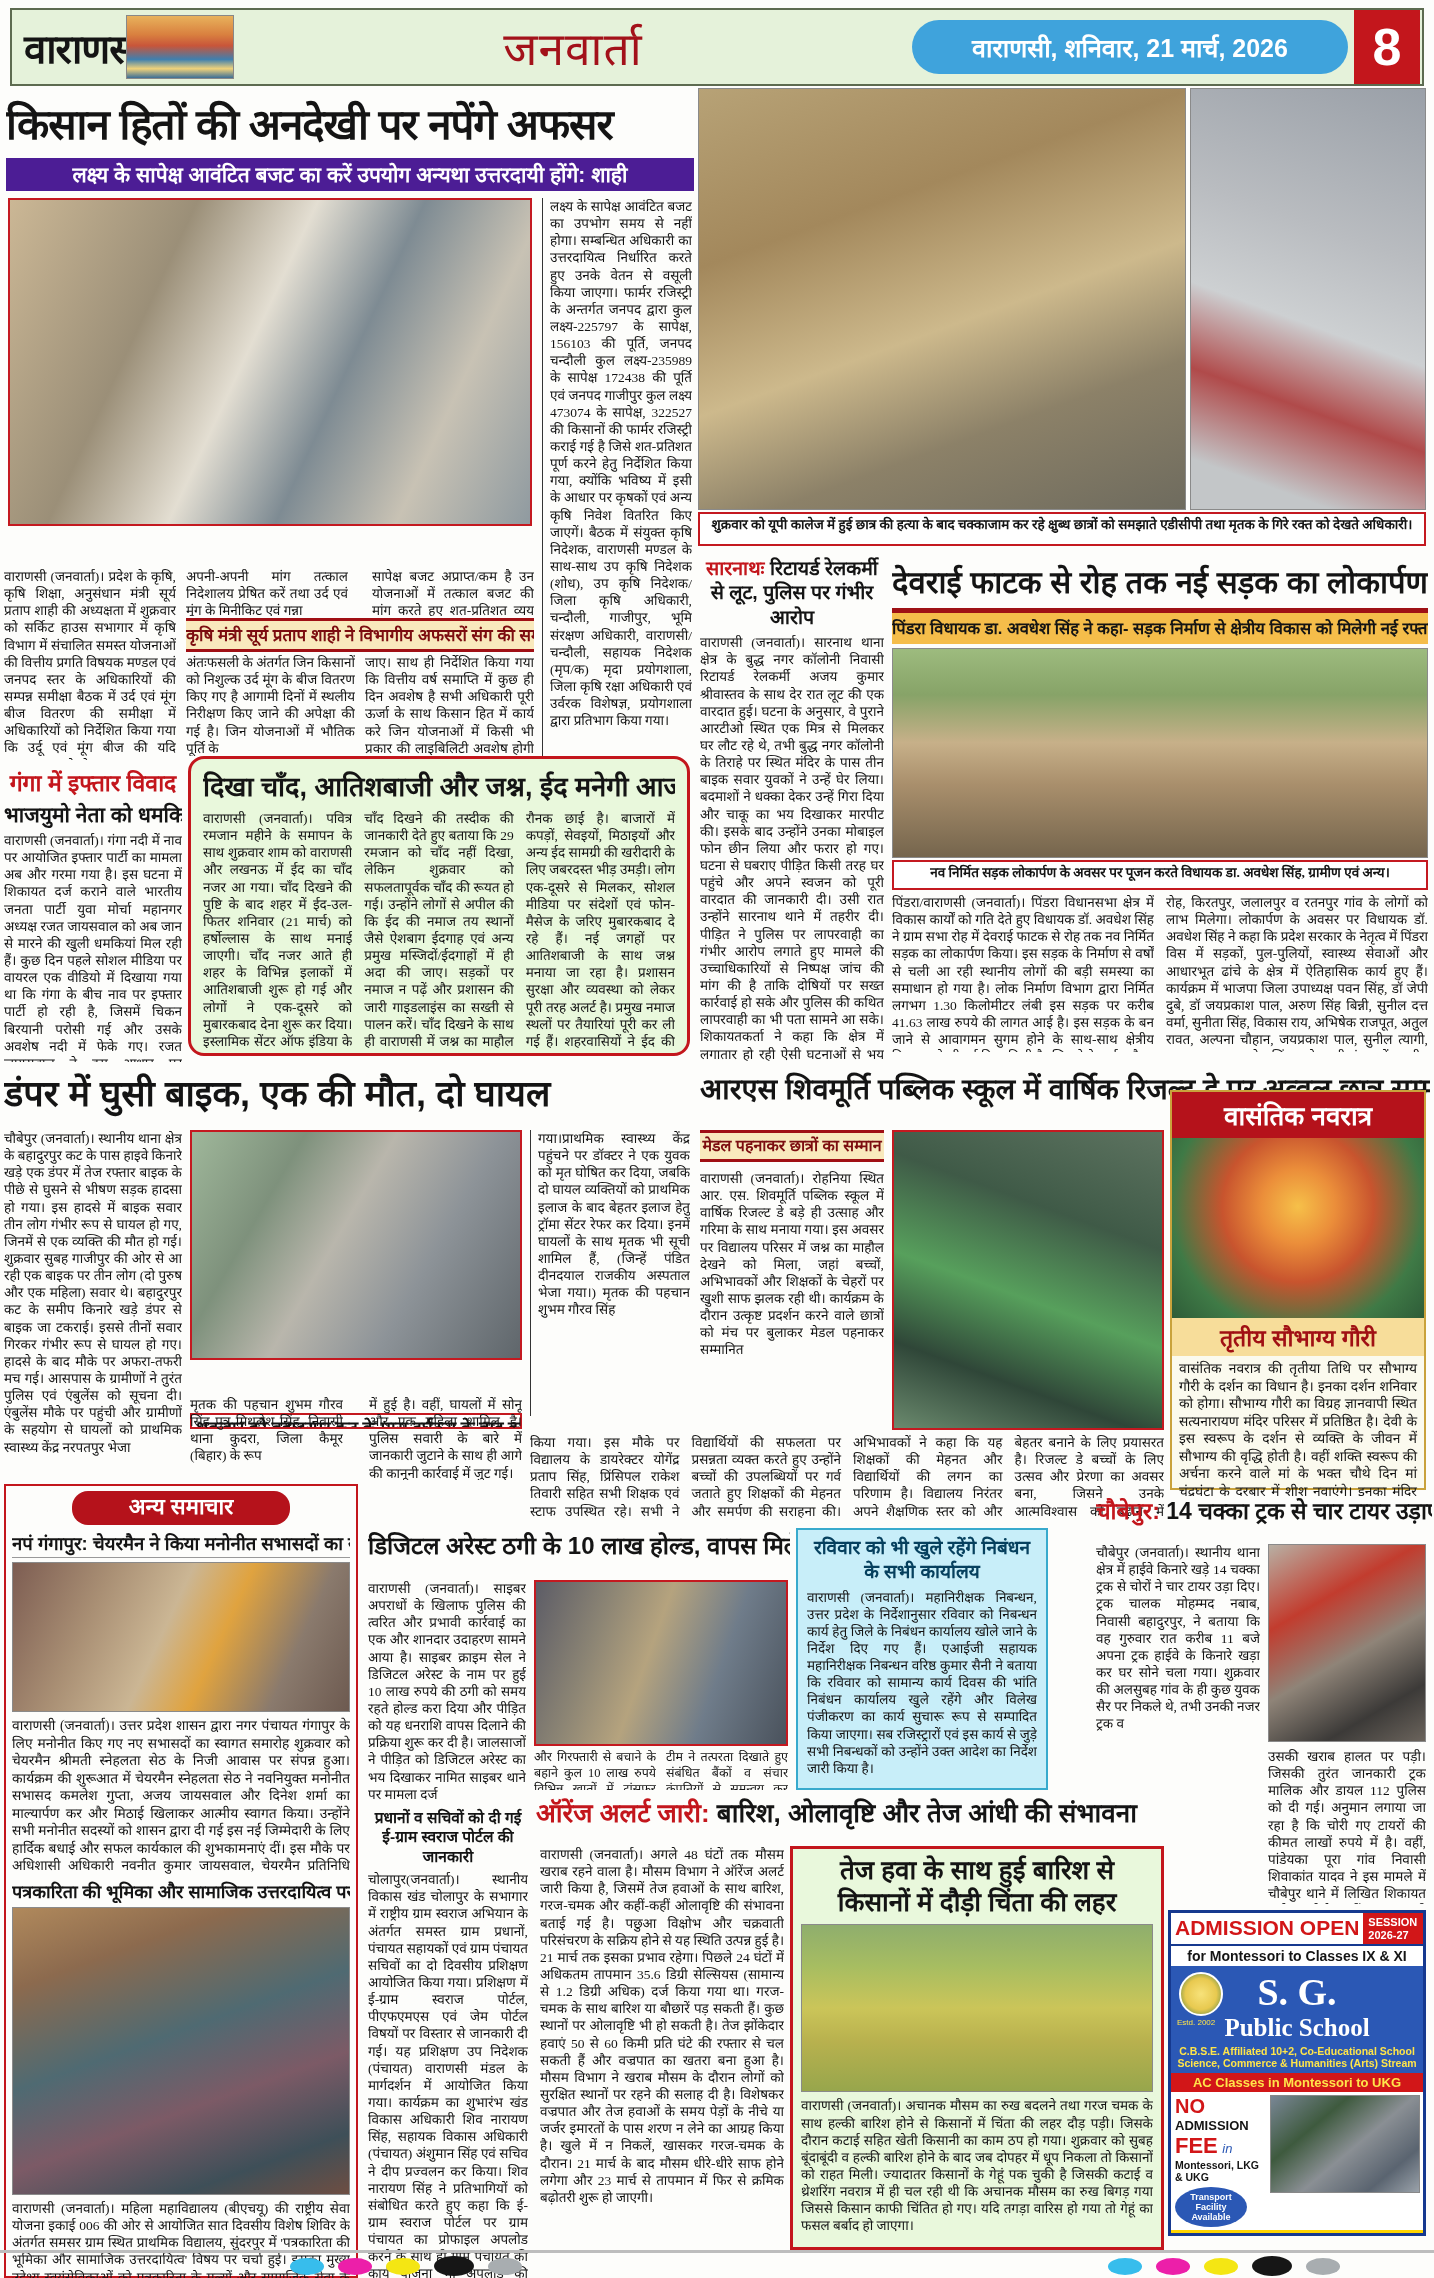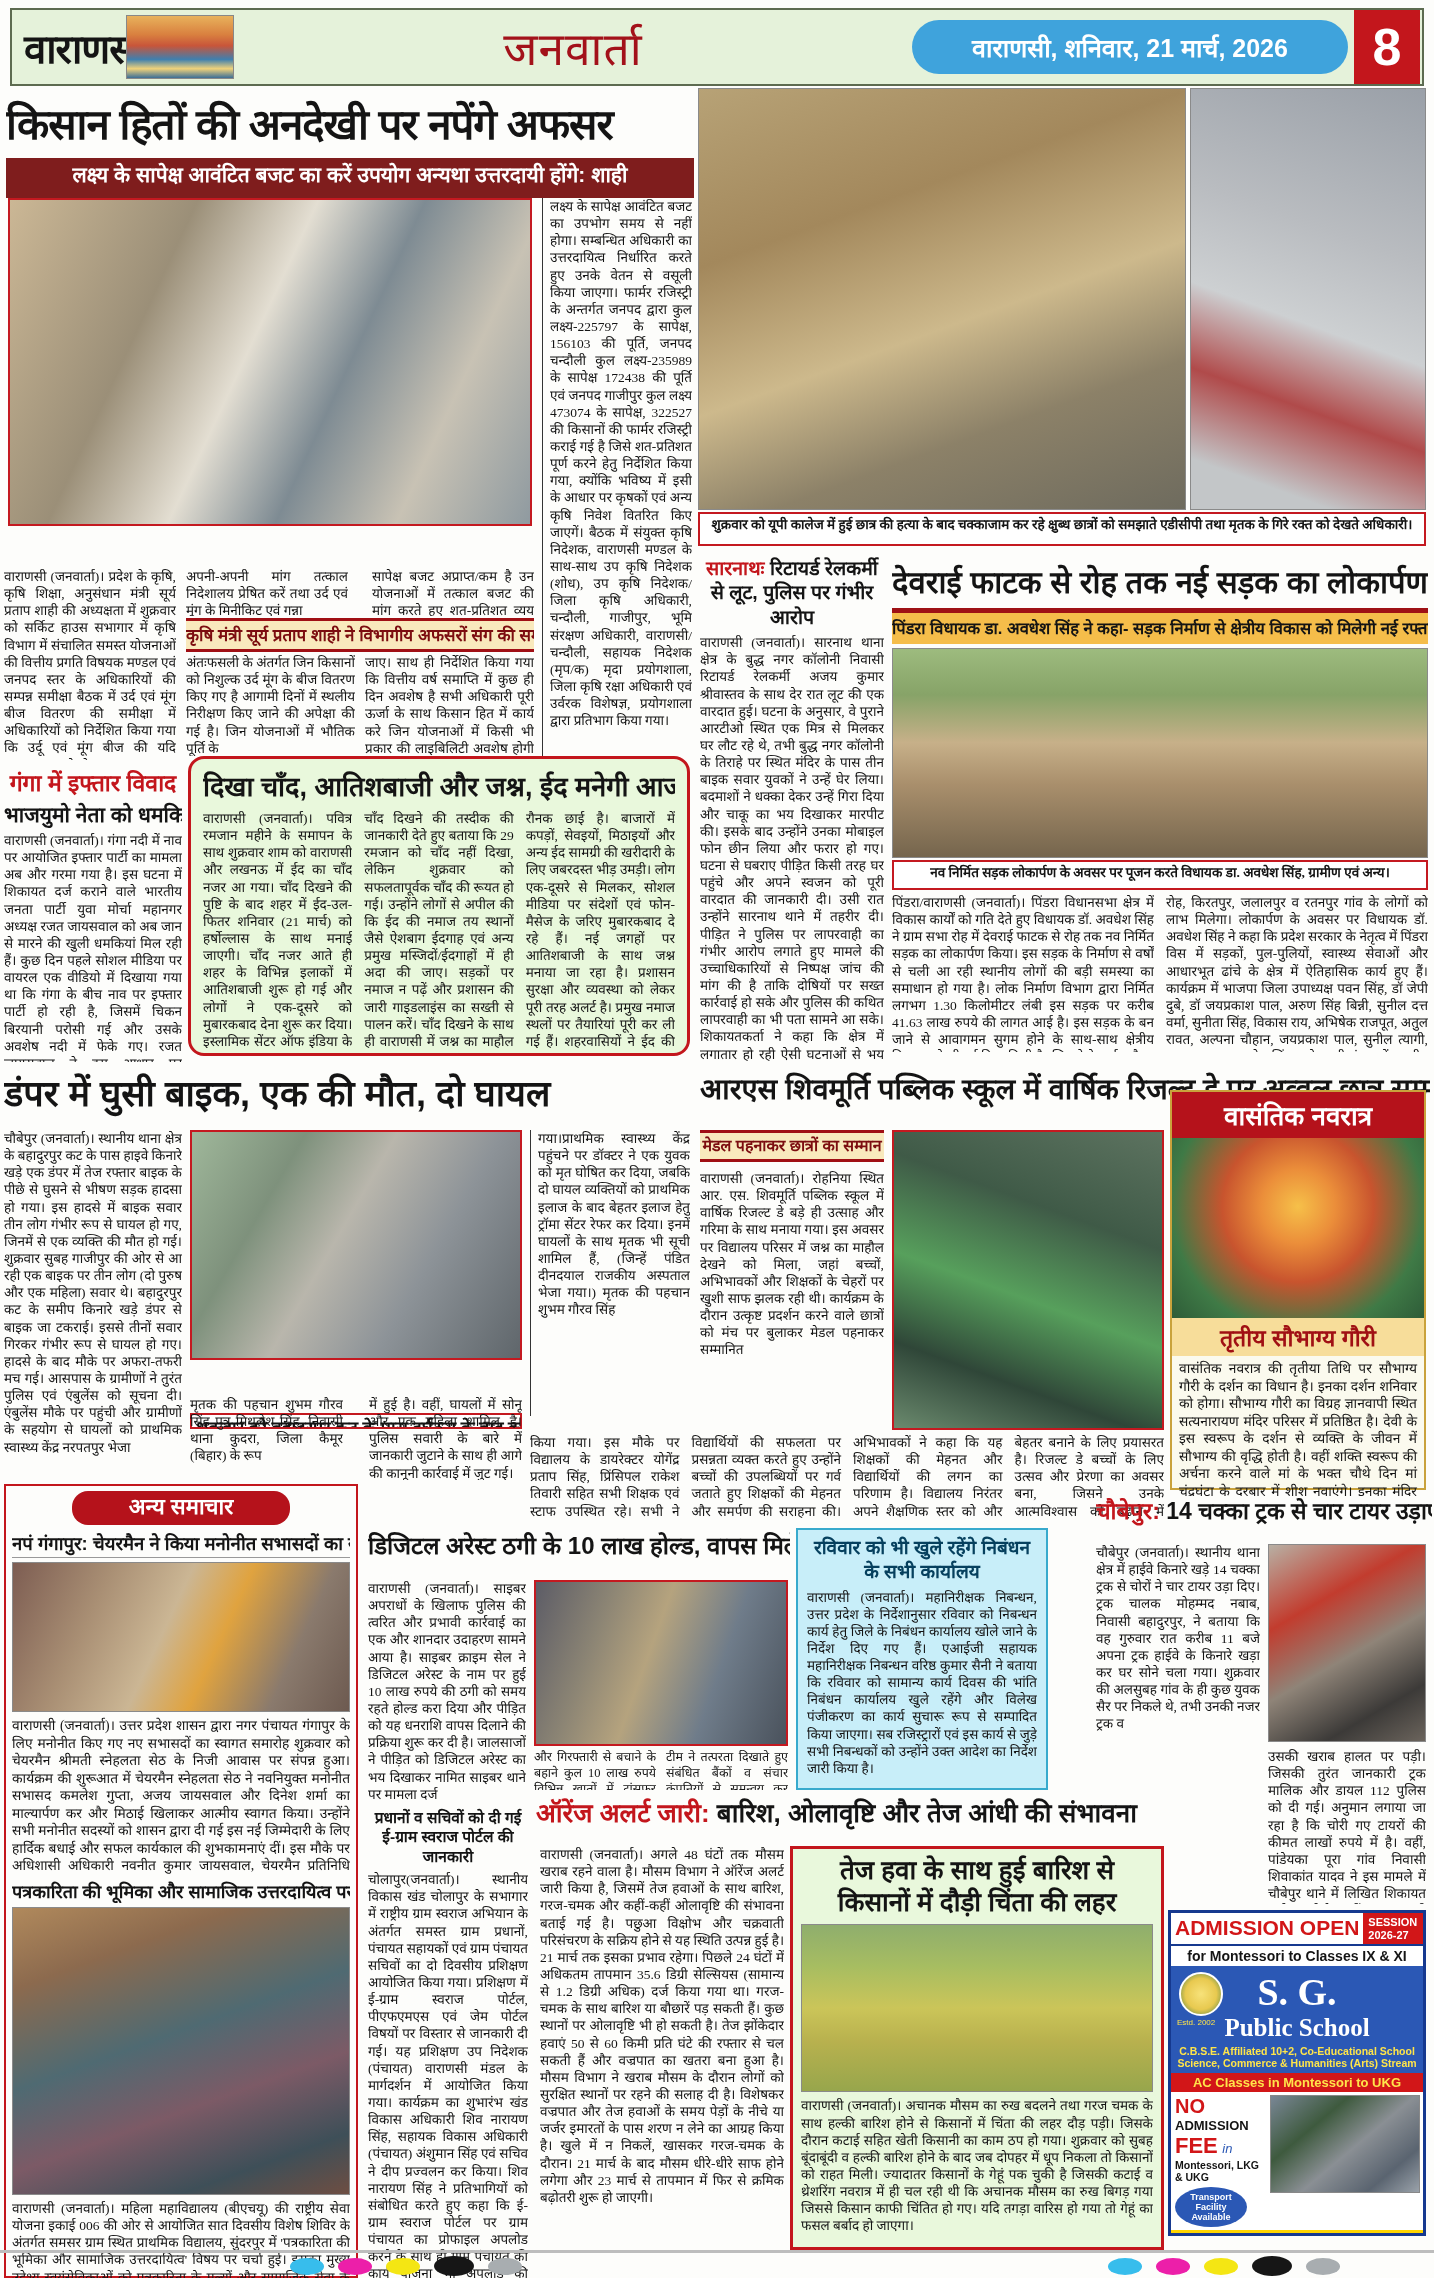--- a/index.html
+++ b/index.html
@@ -18,21 +18,21 @@
   
   .masthead { left:10px; top:8px; width:1414px; height:78px; background:#e5f2da; border:2px solid #5d6b50; display:flex; align-items:center; }
   .mh-city { font-size:40px; font-weight:bold; padding-left:12px; width:112px; letter-spacing:-1px; }
   .mh-ghat { width:108px; height:64px; margin-left:2px; border:1px solid #888;
     background: linear-gradient(180deg,#e8b25c 0%,#d9803f 30%,#c8553a 48%,#3f7fae 70%,#f0d27a 85%,#3c6e96 100%); }
   .mh-paper { flex:1; text-align:center; font-size:46px; font-weight:normal; color:#a3121a; letter-spacing:1px; }
   .mh-date { width:436px; height:54px; background:#3fa3dc; border-radius:28px; color:#fff; font-size:25px; font-weight:bold; display:flex; align-items:center; justify-content:center; margin-right:6px; }
   .mh-page { width:66px; height:74px; background:#c3161c; color:#fff; font-size:52px; font-weight:bold; display:flex; align-items:center; justify-content:center; margin-right:2px; }
   
   .lead-hl { left:6px; top:94px; width:690px; height:60px; font-size:42px; font-weight:bold; letter-spacing:-1px; }
-  .lead-sub { left:6px; top:158px; width:688px; height:40px; background:#7f1d1d; color:#fff; font-size:21px; font-weight:bold; line-height:34px; text-align:center; }
+  .lead-sub { left:6px; top:158px; width:688px; height:33px; background:#4c1d95; color:#fff; font-size:21px; font-weight:bold; line-height:34px; text-align:center; }
   .photo { border:2px solid #c41920; }
   .photo-plain { border:1px solid #8a8a8a; }
   .cap { border:2px solid #c41920; font-weight:bold; font-size:13.5px; line-height:1.2; text-align:center; padding:3px 4px; overflow:hidden; white-space:nowrap; background:#fff; }
   .kicker-red { color:#c3161c; }
   .rule-l { border-left:1px solid #333; padding-left:7px; }
   .strip-cream { background:#f9e9bd; border-top:3px solid #a00f14; border-bottom:3px solid #a00f14; color:#7c0d10; font-weight:bold; text-align:center; overflow:hidden; white-space:nowrap; }
   .greenbox { background:#e9f8dc; border:3px solid #c3161c; border-radius:16px; }
   .orangeband { background:#f5bd4a; border-top:5px solid #9e1115; font-weight:bold; text-align:center; overflow:hidden; white-space:nowrap; }
   .bluebox { background:#c8eef9; border:2px solid #38aacd; }
   .redpill { background:#b5121b; color:#fff; border-radius:16px; font-weight:bold; text-align:center; }

